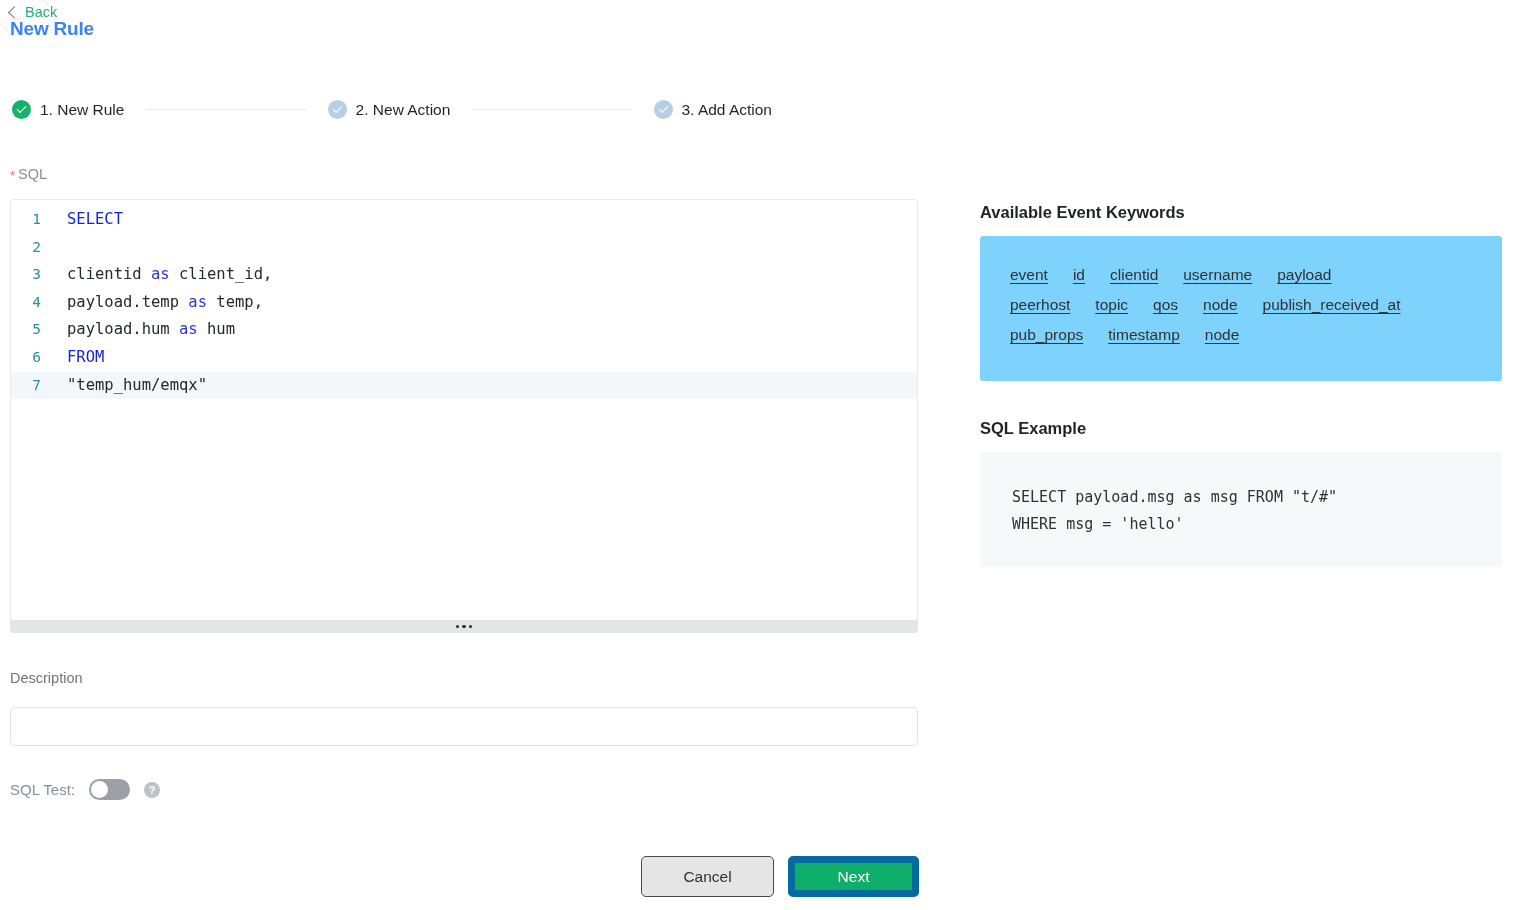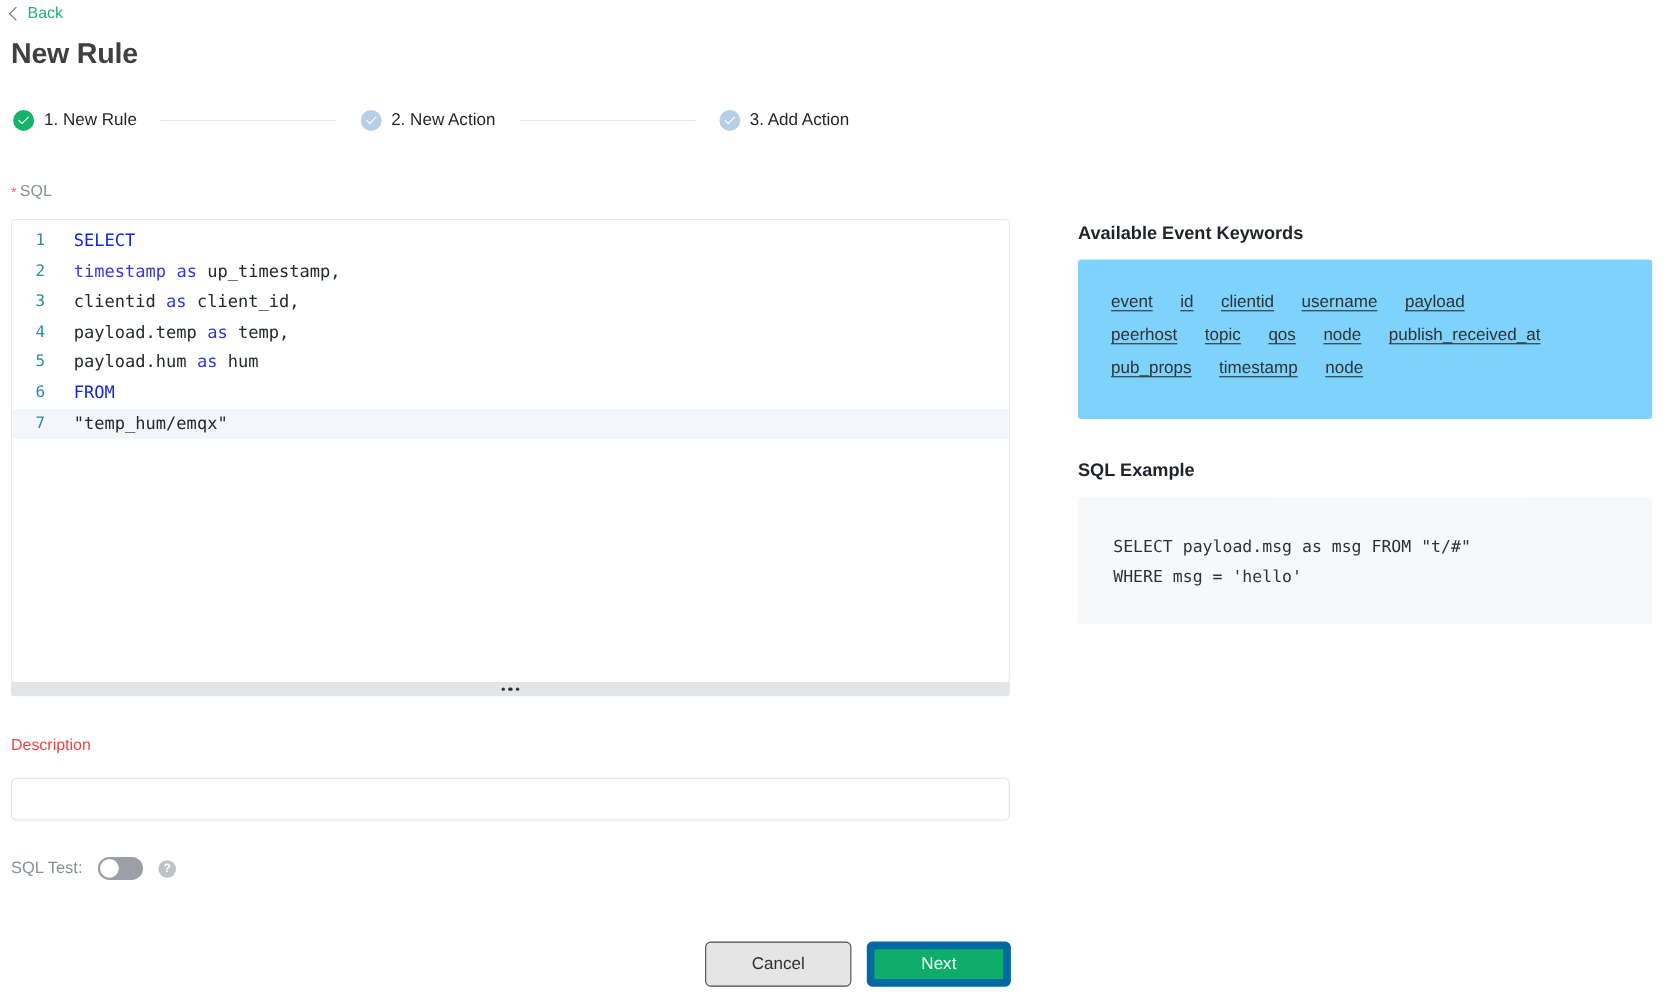--- a/index.html
+++ b/index.html
@@ -22,23 +22,23 @@
   }
   .back-chevron {
     display: inline-block; width: 9px; height: 9px;
     border-left: 1.6px solid #6b7280; border-bottom: 1.6px solid #6b7280;
     transform: rotate(45deg); margin-top: 0px;
   }
   .back-label { color: #25b277; }
 
   
   .page-title {
-    position: absolute; left: 10px; top: 33px;
-    font-size: 26px; font-weight: bold; letter-spacing: -0.2px;
-    color: #404040;
+    position: absolute; left: 10px; top: 18px;
+    font-size: 19px; font-weight: bold; letter-spacing: -0.2px;
+    color: #3b82f6;
   }
 
   
   .steps {
     position: absolute; left: 12px; top: 100px;
     display: flex; align-items: center; width: 760px;
   }
   .step { display: flex; align-items: center; gap: 9px; flex: 0 0 auto; }
   .step-icon {
     width: 19px; height: 19px; border-radius: 50%;
@@ -93,21 +93,21 @@
     border-bottom-left-radius: 3px; border-bottom-right-radius: 3px;
     display: flex; align-items: center; justify-content: center;
     cursor: ns-resize;
   }
   .grip-dots { display: flex; gap: 3px; }
   .grip-dots span { width: 3.2px; height: 3.2px; border-radius: 50%; background: #303133; display: block; }
 
   
   .desc-label {
     position: absolute; left: 10px; top: 670px;
-    font-size: 14.5px; color: #ef4444;
+    font-size: 14.5px; color: #737373;
   }
   .desc-input {
     position: absolute; left: 10px; top: 707px;
     width: 908px; height: 39px;
     border: 1px solid #e0e2e6; border-radius: 5px;
     background: #ffffff; outline: none;
     font-family: "Liberation Sans", sans-serif; font-size: 14px;
     padding: 0 12px; color: #303133;
   }
 
@@ -218,21 +218,21 @@
     </div>
   </div>
 
   <div class="field-label">
     <span class="req-star">*</span><span>SQL</span>
   </div>
 
   <div class="editor-wrap">
     <div class="code-area" id="code-area">
         <div class="code-line"><span class="ln">1</span><span class="code-text"><span class="kw">SELECT</span></span></div>
-        <div class="code-line"><span class="ln">2</span><span class="code-text"><span class="ident-blue">timestamp</span><span> </span><span class="kw2">as</span><span> up_timestamp,</span></span></div>
+        <div class="code-line"><span class="ln">2</span></div>
         <div class="code-line"><span class="ln">3</span><span class="code-text"><span>clientid </span><span class="kw2">as</span><span> client_id,</span></span></div>
         <div class="code-line"><span class="ln">4</span><span class="code-text"><span>payload.temp </span><span class="kw2">as</span><span> temp,</span></span></div>
         <div class="code-line"><span class="ln">5</span><span class="code-text"><span>payload.hum </span><span class="kw2">as</span><span> hum</span></span></div>
         <div class="code-line"><span class="ln">6</span><span class="code-text"><span class="kw">FROM</span></span></div>
         <div class="code-line active"><span class="ln">7</span><span class="code-text"><span>"temp_hum/emqx"</span></span></div>
       </div>
   </div>
   <div class="editor-resizer">
     <span class="grip-dots">
         <span></span>

